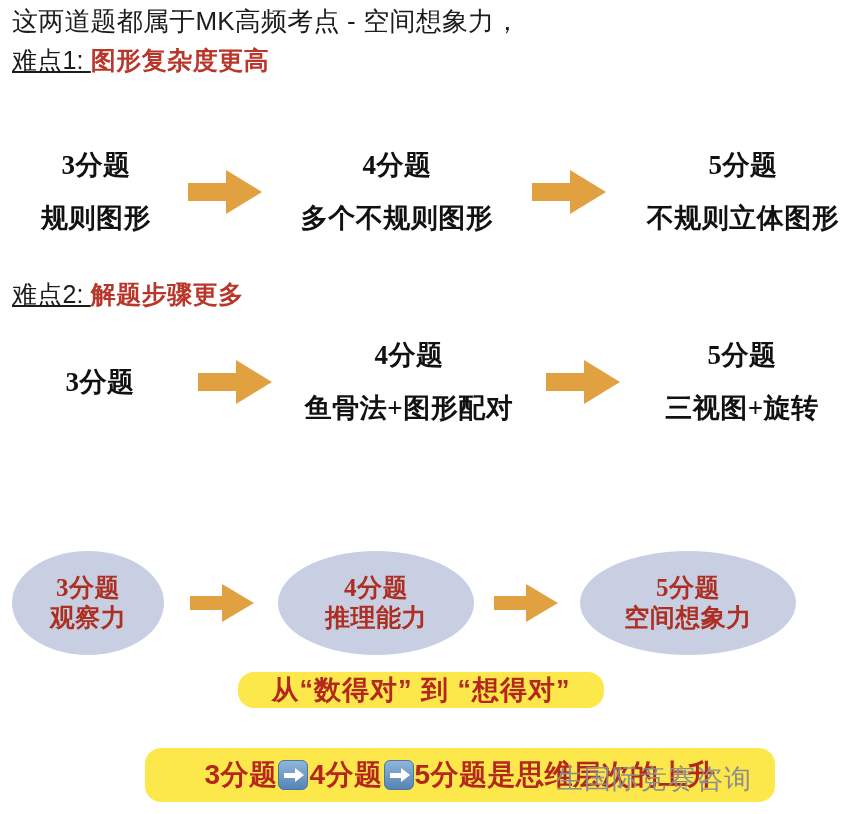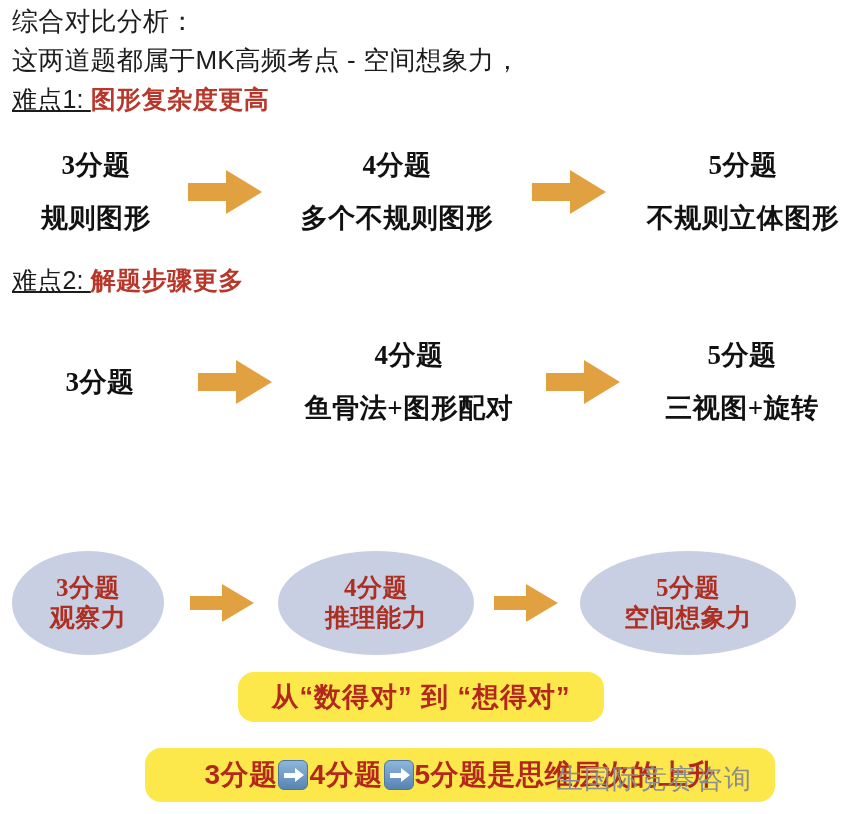--- a/index.html
+++ b/index.html
@@ -170,21 +170,21 @@
     align-items: center;
     justify-content: center;
     font-weight: bold;
     color: #b3271d;
     white-space: nowrap;
   }
   .hl-mid {
     left: 238px;
     top: 672px;
     width: 366px;
-    height: 50px;
+    height: 36px;
     font-size: 27px;
     letter-spacing: 1px;
   }
   .hl-bottom {
     left: 145px;
     top: 748px;
     width: 630px;
     height: 54px;
     font-size: 28px;
     letter-spacing: 0.5px;
@@ -236,21 +236,20 @@
     white-space: nowrap;
     letter-spacing: 1px;
   }
 </style>
 </head>
 <body>
 
 <div class="page">
 
   <div class="intro">
-    <div class="intro-line">综合对比分析：</div>
     <div class="intro-line">这两道题都属于MK高频考点 - 空间想象力，</div>
     <div class="intro-line pain">
       <span class="pain-label">难点1: </span><span class="pain-value">图形复杂度更高</span>
     </div>
   </div>
 
   <div class="flow-row" style="top:146px; height:92px; padding-left:16px;">
     <div class="flow-cell" style="width:160px;">
       <span class="top">3分题</span>
       <span class="bot">规则图形</span>
@@ -266,21 +265,21 @@
     <div class="arrow" style="margin:0 12px;">
       <div class="shaft"></div>
       <div class="head"></div>
     </div>
     <div class="flow-cell" style="width:250px;">
       <span class="top">5分题</span>
       <span class="bot">不规则立体图形</span>
     </div>
   </div>
 
-  <div class="intro-line pain" style="position:absolute; left:12px; top:261px;">
+  <div class="intro-line pain" style="position:absolute; left:12px; top:275px;">
     <span class="pain-label">难点2: </span><span class="pain-value">解题步骤更多</span>
   </div>
 
   <div class="flow-row" style="top:336px; height:92px; padding-left:16px;">
     <div class="flow-cell" style="width:168px;">
       <span class="top">3分题</span>
     </div>
     <div class="arrow" style="margin:0 14px;">
       <div class="shaft"></div>
       <div class="head"></div>

